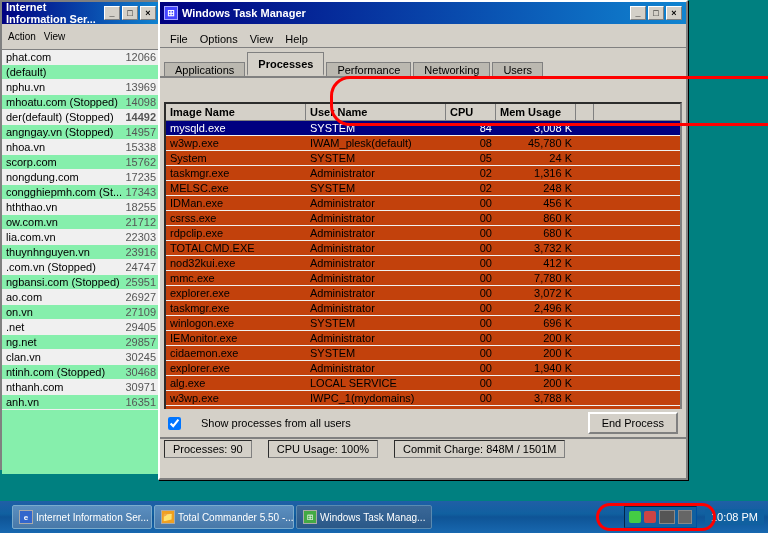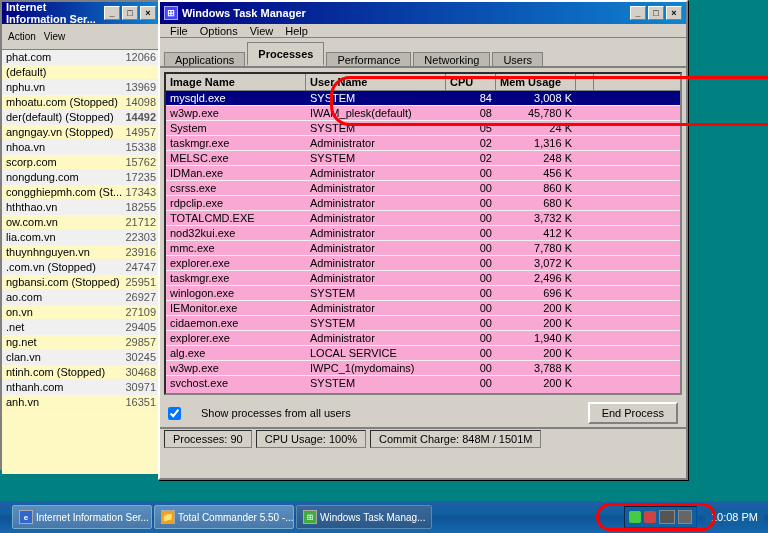--- a/index.html
+++ b/index.html
@@ -75,23 +75,23 @@
       justify-content: center;
       font-size: 9px;
       cursor: pointer;
       color: #000;
       font-weight: bold;
     }
 
     
     .menu-bar {
       background: #d4d0c8;
-      height: 14px;
-      display: flex;
-      align-items: center;
+      height: 24px;
+      display: flex;
+      align-items: flex-end;
       padding: 0 4px;
       border-bottom: 1px solid #808080;
     }
 
     .menu-item {
       padding: 2px 6px;
       font-size: 11px;
       cursor: pointer;
     }
 
@@ -131,23 +131,24 @@
     
     .process-area {
       padding: 4px;
       height: calc(100% - 145px);
       overflow: hidden;
     }
 
     .table-container {
       border: 2px inset #808080;
       height: 100%;
-      background: #f9a8d4;
+      background: #c2410c;
       overflow: hidden;
       position: relative;
+      margin-top: 20px;
     }
 
     .table-header {
       display: grid;
       grid-template-columns: 140px 140px 50px 80px 18px;
       background: #d4d0c8;
       border-bottom: 1px solid #808080;
     }
 
     .th {
@@ -226,21 +227,21 @@
 
     
     .status-bar {
       background: #d4d0c8;
       height: 22px;
       display: flex;
       align-items: center;
       border-top: 2px solid #808080;
       padding: 0 4px;
       font-size: 11px;
-      gap: 0;
+      gap: 12px;
     }
 
     .status-segment {
       padding: 1px 8px;
       border: 1px inset #808080;
       height: 18px;
       display: flex;
       align-items: center;
       margin-right: 4px;
     }
@@ -275,21 +276,21 @@
       display: flex;
       align-items: center;
       padding: 0 2px;
       border-bottom: 1px solid #808080;
       font-size: 10px;
     }
 
     .left-panel-content {
       overflow-y: auto;
       height: calc(100% - 42px);
-      background: #fef9c3;
+      background: #86efac;
     }
 
     .left-row {
       display: grid;
       grid-template-columns: 1fr auto;
       padding: 1px 4px;
       border-bottom: 1px solid #f0f0f0;
       font-size: 11px;
     }
 

